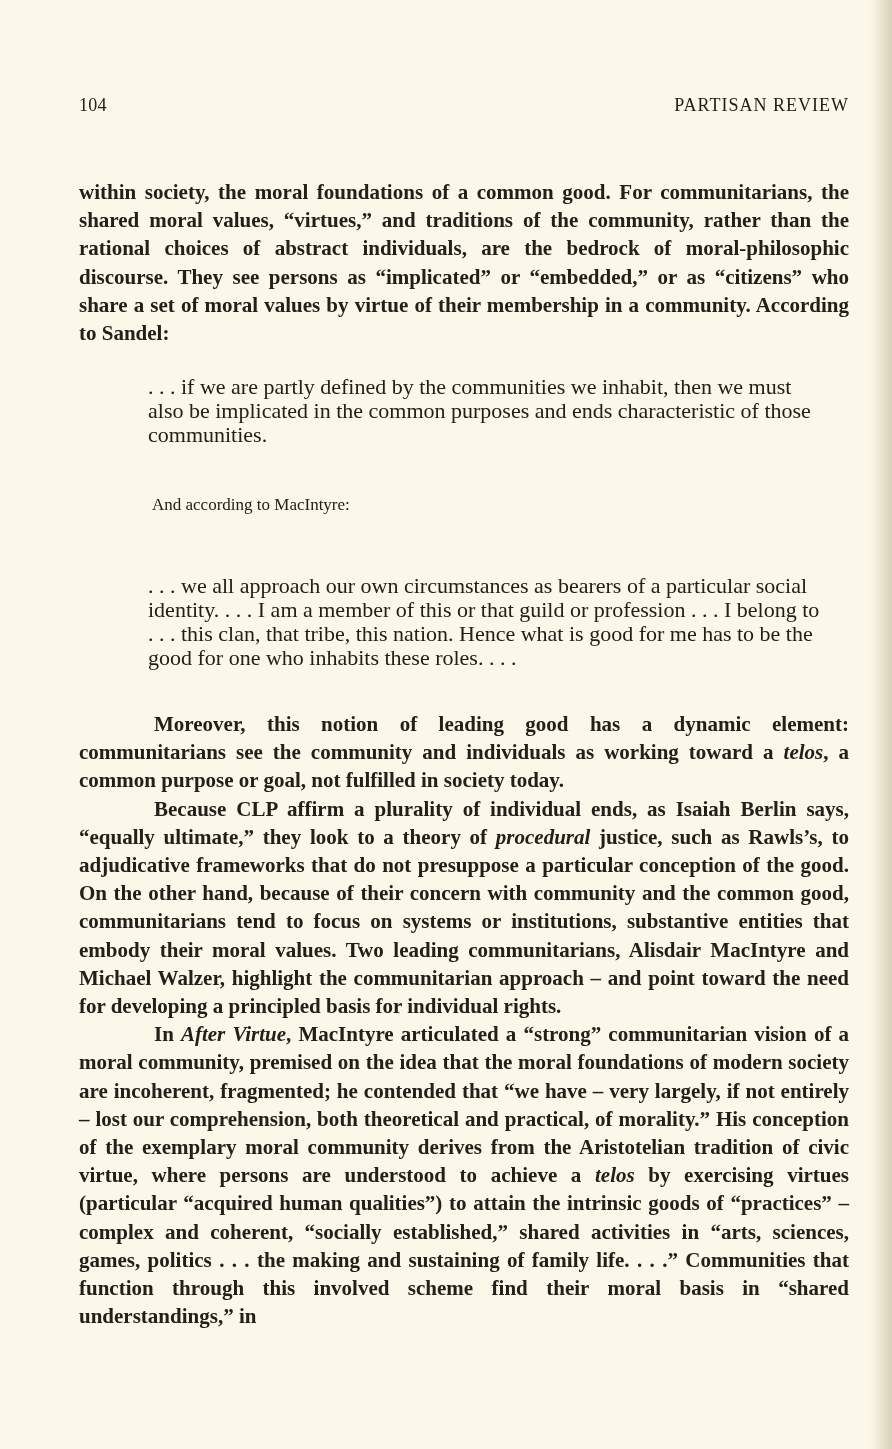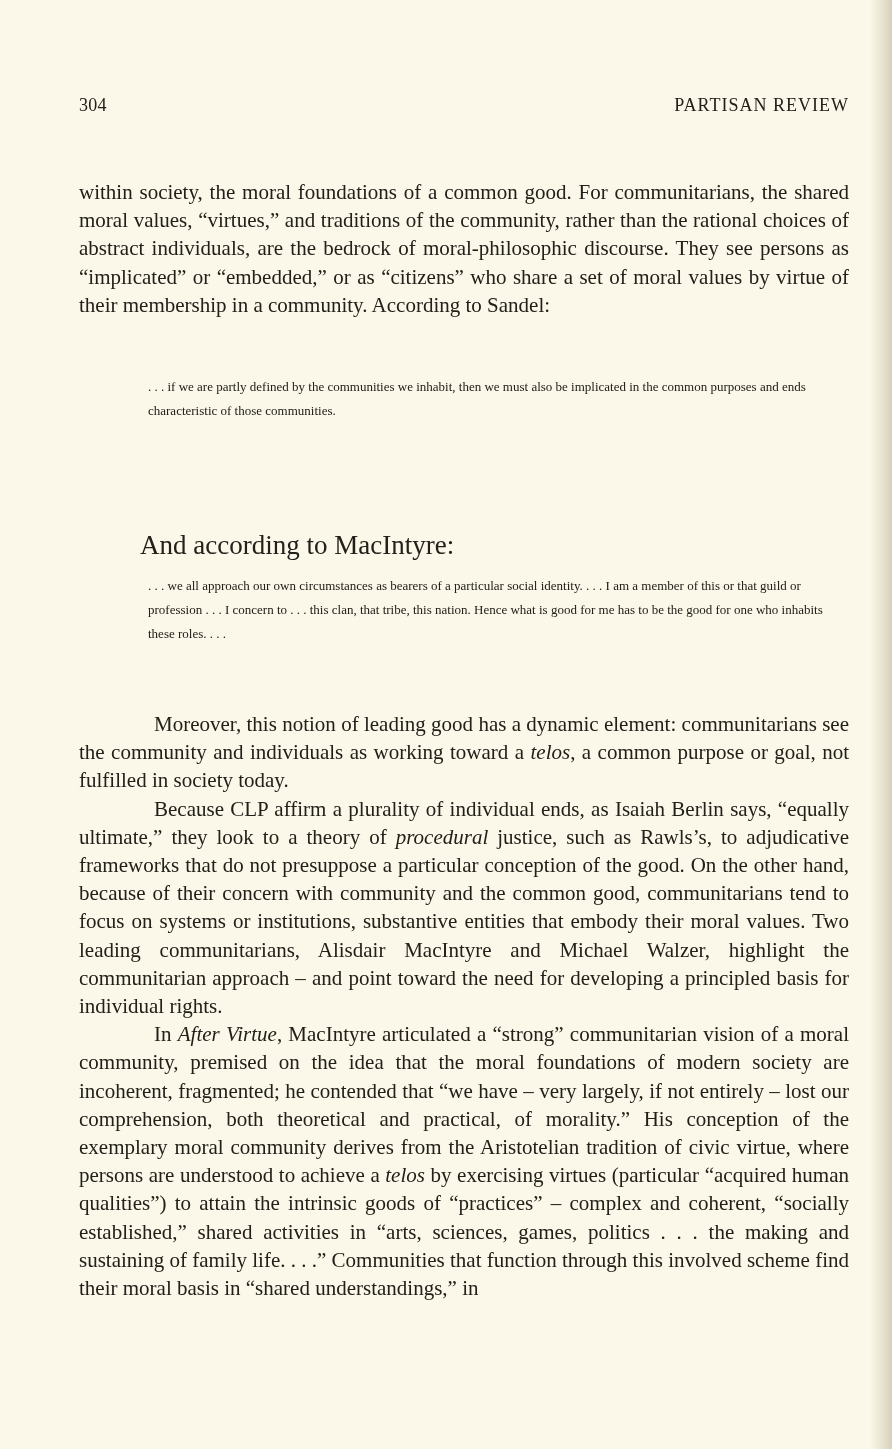--- a/index.html
+++ b/index.html
@@ -15,55 +15,55 @@
     background: linear-gradient(to right, rgba(251,248,234,0) 0%, #e9e4d0 55%, #d6d0bb 100%);
   }
   .header {
     position: absolute; top: 95px; left: 79px; width: 770px;
     font-size: 18px; letter-spacing: 0.3px;
   }
   .header .pg { position: absolute; left: 0; }
   .header .jt { position: absolute; right: 0; letter-spacing: 1px; text-align: right; }
   .body-text {
     position: absolute; left: 79px; width: 770px;
-    font-size: 21px; line-height: 28.2px; text-align: justify;
+    font-size: 21px; line-height: 28.2px; text-align: justify; font-weight: bold;
   }
   .body-text p { margin: 0; }
   .indent { text-indent: 75px; }
   .block {
     position: absolute; left: 148px; width: 680px;
-    font-size: 13px; line-height: 24px;
+    font-size: 22px; line-height: 24px;
   }
   .block p { margin: 0; }
   .intro {
-    position: absolute; left: 140px; font-size: 27px; margin-top: 35px;
+    position: absolute; left: 152px; font-size: 17px;
   }
   i { font-style: italic; }
 </style>
 </head>
 <body>
 
 <div class="edge"></div>
 
 <div class="header">
-  <span class="pg">304</span>
+  <span class="pg">104</span>
   <span class="jt">PARTISAN REVIEW</span>
 </div>
 
 <div class="body-text" style="top:178px;">
   <p>within society, the moral foundations of a common good. For communitarians, the shared moral values, “virtues,” and traditions of the community, rather than the rational choices of abstract individuals, are the bedrock of moral-philosophic discourse. They see persons as “implicated” or “embedded,” or as “citizens” who share a set of moral values by virtue of their membership in a community. According to Sandel:</p>
 </div>
 
 <div class="block" style="top:375px;">
   <p>. . . if we are partly defined by the communities we inhabit, then we must also be implicated in the common purposes and ends characteristic of those communities.</p>
 </div>
 
 <div class="intro" style="top:495px;">And according to MacIntyre:</div>
 
 <div class="block" style="top:574px;">
-  <p>. . . we all approach our own circumstances as bearers of a particular social identity. . . . I am a member of this or that guild or profession . . . I concern to . . . this clan, that tribe, this nation. Hence what is good for me has to be the good for one who inhabits these roles. . . .</p>
+  <p>. . . we all approach our own circumstances as bearers of a particular social identity. . . . I am a member of this or that guild or profession . . . I belong to . . . this clan, that tribe, this nation. Hence what is good for me has to be the good for one who inhabits these roles. . . .</p>
 </div>
 
 <div class="body-text" style="top:710px;">
   <p class="indent"><span>Moreover, this notion of leading good has a dynamic element: communitarians see the community and individuals as working toward a </span><i>telos</i><span>, a common purpose or goal, not fulfilled in society today.</span></p>
   <p class="indent"><span>Because CLP affirm a plurality of individual ends, as Isaiah Berlin says, “equally ultimate,” they look to a theory of </span><i>procedural</i><span> justice, such as Rawls’s, to adjudicative frameworks that do not presuppose a particular conception of the good. On the other hand, because of their concern with community and the common good, communitarians tend to focus on systems or institutions, substantive entities that embody their moral values. Two leading communitarians, Alisdair MacIntyre and Michael Walzer, highlight the communitarian approach – and point toward the need for developing a principled basis for individual rights.</span></p>
   <p class="indent"><span>In </span><i>After Virtue</i><span>, MacIntyre articulated a “strong” communitarian vision of a moral community, premised on the idea that the moral foundations of modern society are incoherent, fragmented; he contended that “we have – very largely, if not entirely – lost our comprehension, both theoretical and practical, of morality.” His conception of the exemplary moral community derives from the Aristotelian tradition of civic virtue, where persons are understood to achieve a </span><i>telos</i><span> by exercising virtues (particular “acquired human qualities”) to attain the intrinsic goods of “practices” – complex and coherent, “socially established,” shared activities in “arts, sciences, games, politics . . . the making and sustaining of family life. . . .” Communities that function through this involved scheme find their moral basis in “shared understandings,” in</span></p>
 </div>
 
 </body></html>

